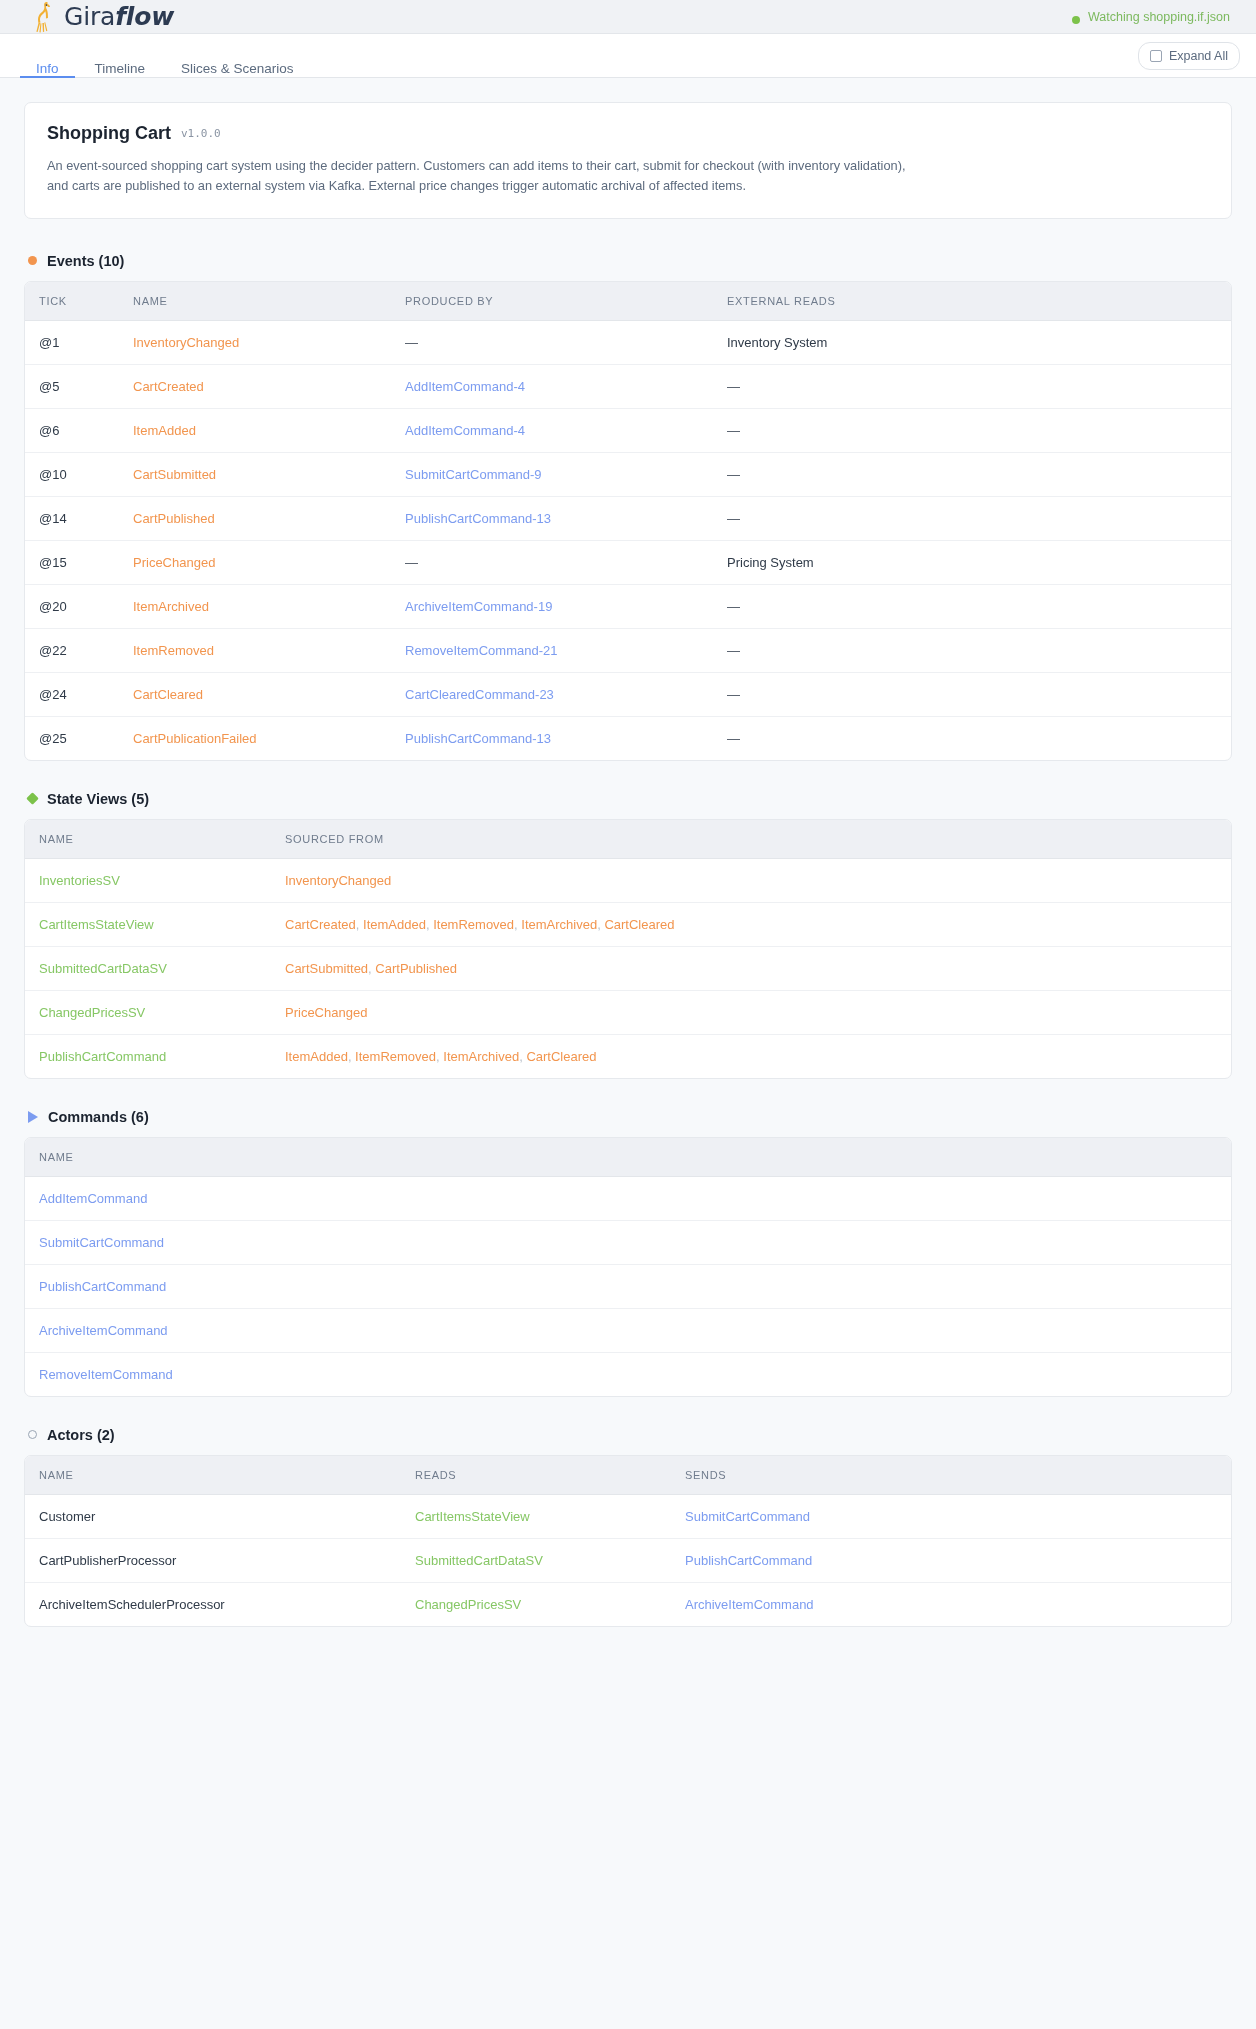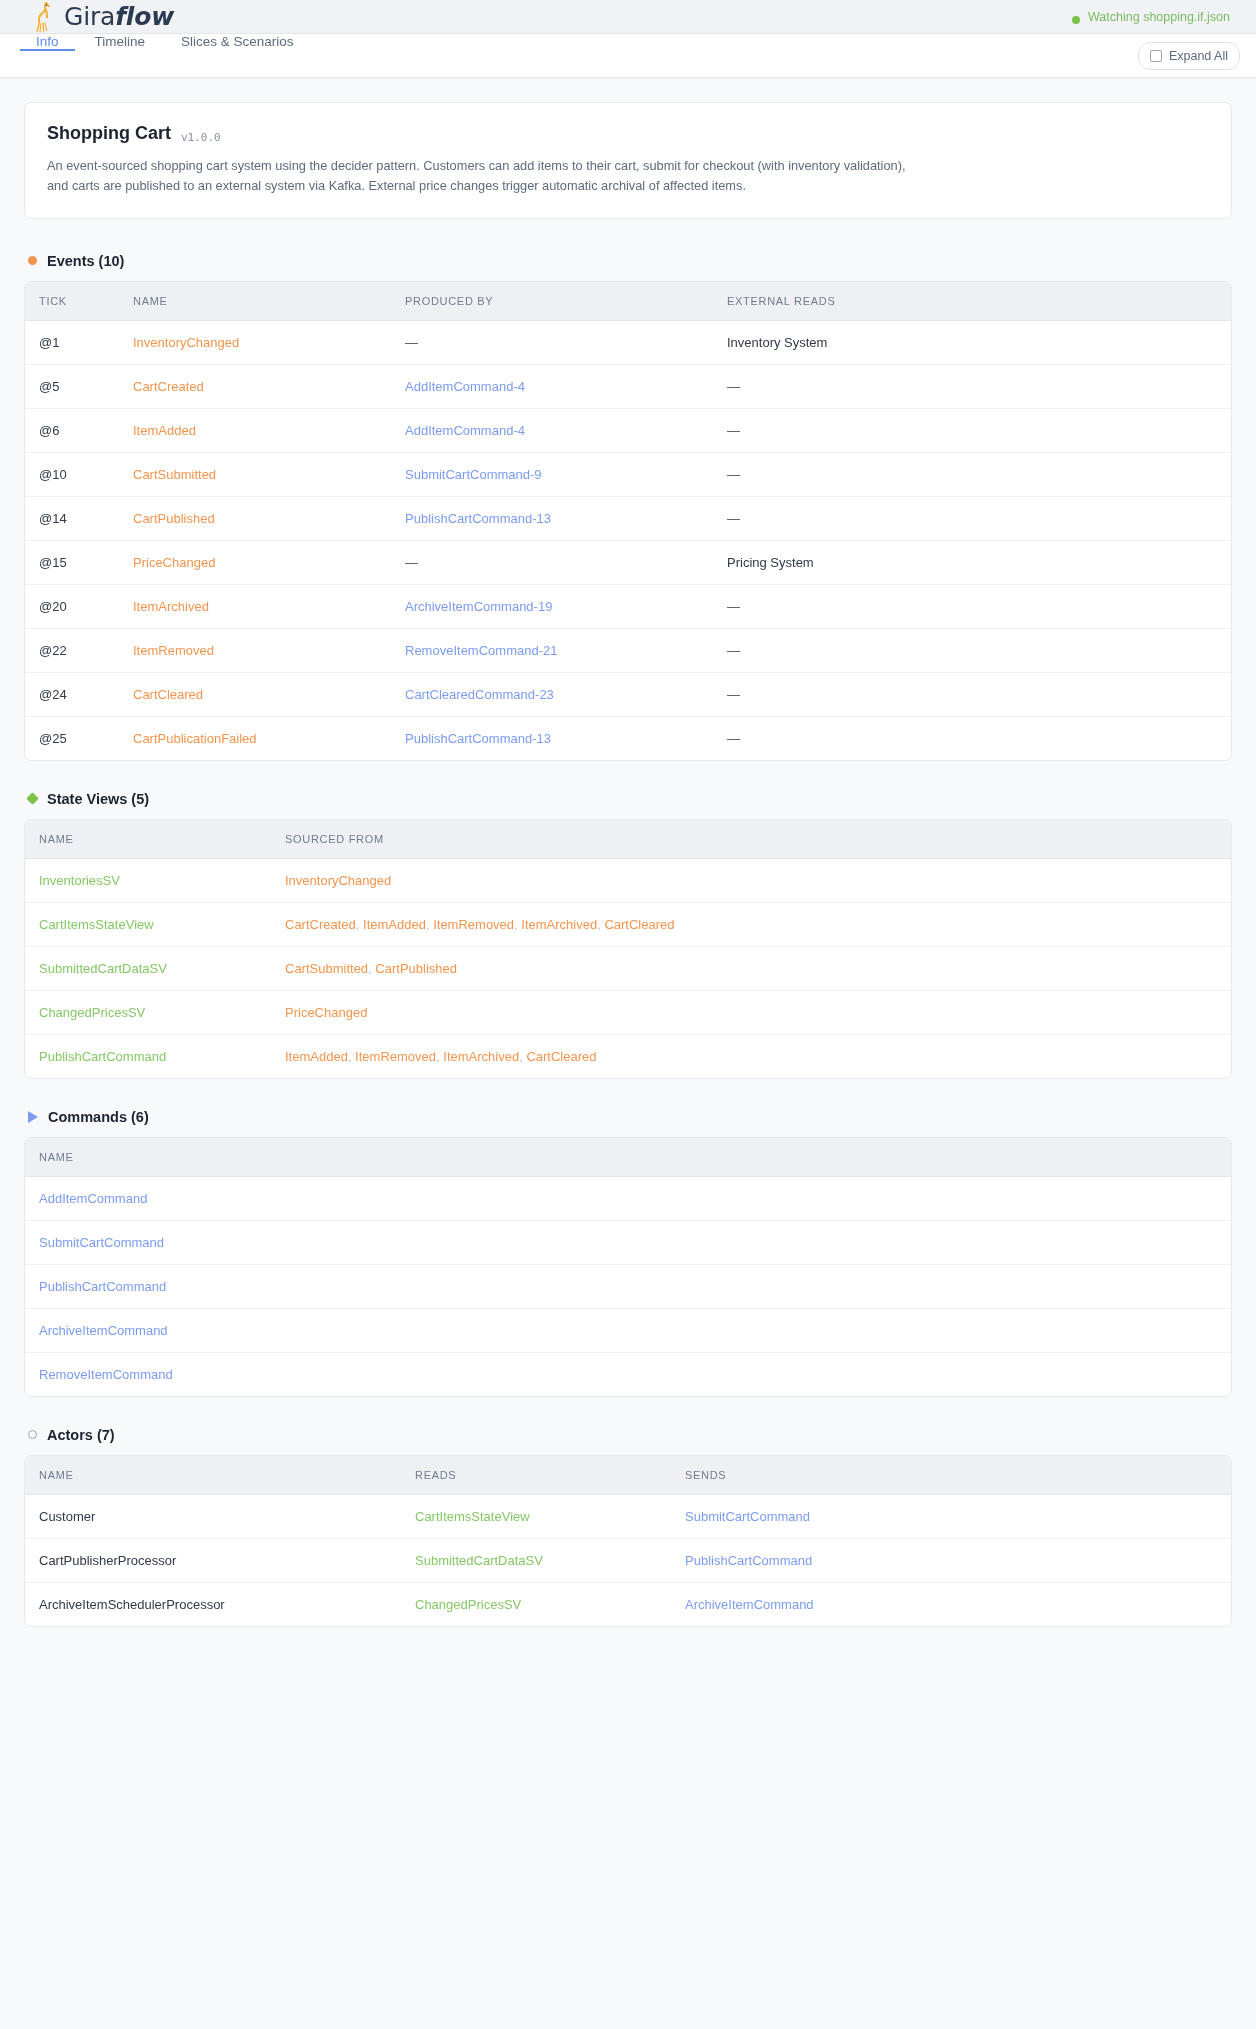--- a/index.html
+++ b/index.html
@@ -46,21 +46,21 @@
   
   .tabbar {
     height: 44px;
     background: #ffffff;
     border-bottom: 1px solid #e3e6ea;
     display: flex;
     align-items: stretch;
     padding: 0 16px 0 20px;
     position: relative;
   }
-  .tabs { display: flex; align-items: flex-start; gap: 4px; }
+  .tabs { display: flex; align-items: flex-end; gap: 4px; }
   .tab {
     display: flex; align-items: center;
     padding: 0 16px;
     font-size: 13.5px;
     color: #5c6b7f;
     border-bottom: 2px solid transparent;
     cursor: pointer;
     margin-bottom: -1px;
   }
   .tab.active { color: #5b8def; border-bottom-color: #5b8def; }
@@ -86,21 +86,21 @@
   
   .content { padding: 24px 24px 0 24px; }
 
   .info-card {
     background: #fff;
     border: 1px solid #e6e9ed;
     border-radius: 7px;
     padding: 20px 22px 22px 22px;
     margin-bottom: 34px;
   }
-  .info-title-row { display: flex; align-items: flex-end; gap: 10px; margin-bottom: 12px; }
+  .info-title-row { display: flex; align-items: center; gap: 10px; margin-bottom: 12px; }
   .info-title { font-size: 18px; font-weight: bold; color: #1c2430; }
   .info-version {
     font-family: "DejaVu Sans Mono", monospace;
     font-size: 11px; color: #8a94a3;
   }
   .info-desc {
     font-size: 12.8px;
     line-height: 1.55;
     color: #5d6b7e;
     max-width: 870px;
@@ -380,21 +380,21 @@
               <td class="cmd-name "><span class="c-command">RemoveItemCommand</span></td>
             </tr>
           </tbody>
       </table>
     </div>
   </div>
 
   <div class="section">
     <div class="section-head">
       <span class="marker-ring"></span>
-      <span class="section-title">Actors (7)</span>
+      <span class="section-title">Actors (2)</span>
     </div>
     <div class="tbl-wrap">
       <table>
         <thead>
           <tr>
             <th class="ac-name">NAME</th>
             <th class="ac-reads">READS</th>
             <th class="ac-sends">SENDS</th>
           </tr>
         </thead>

